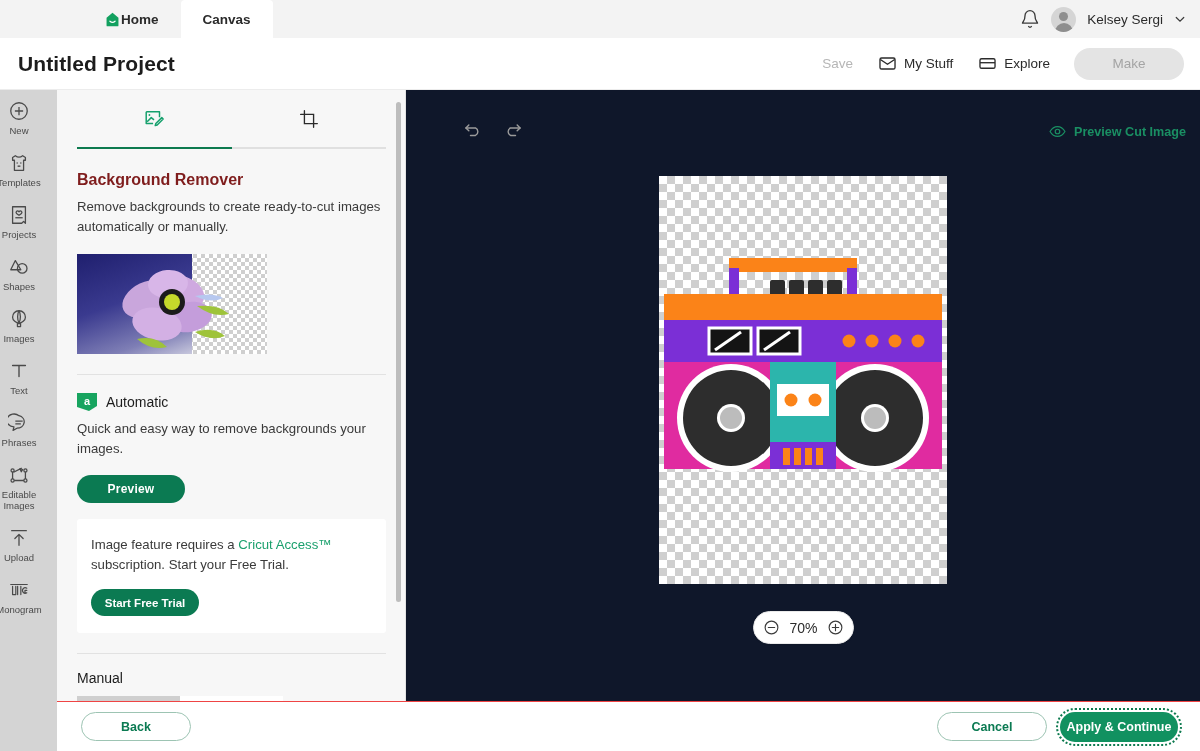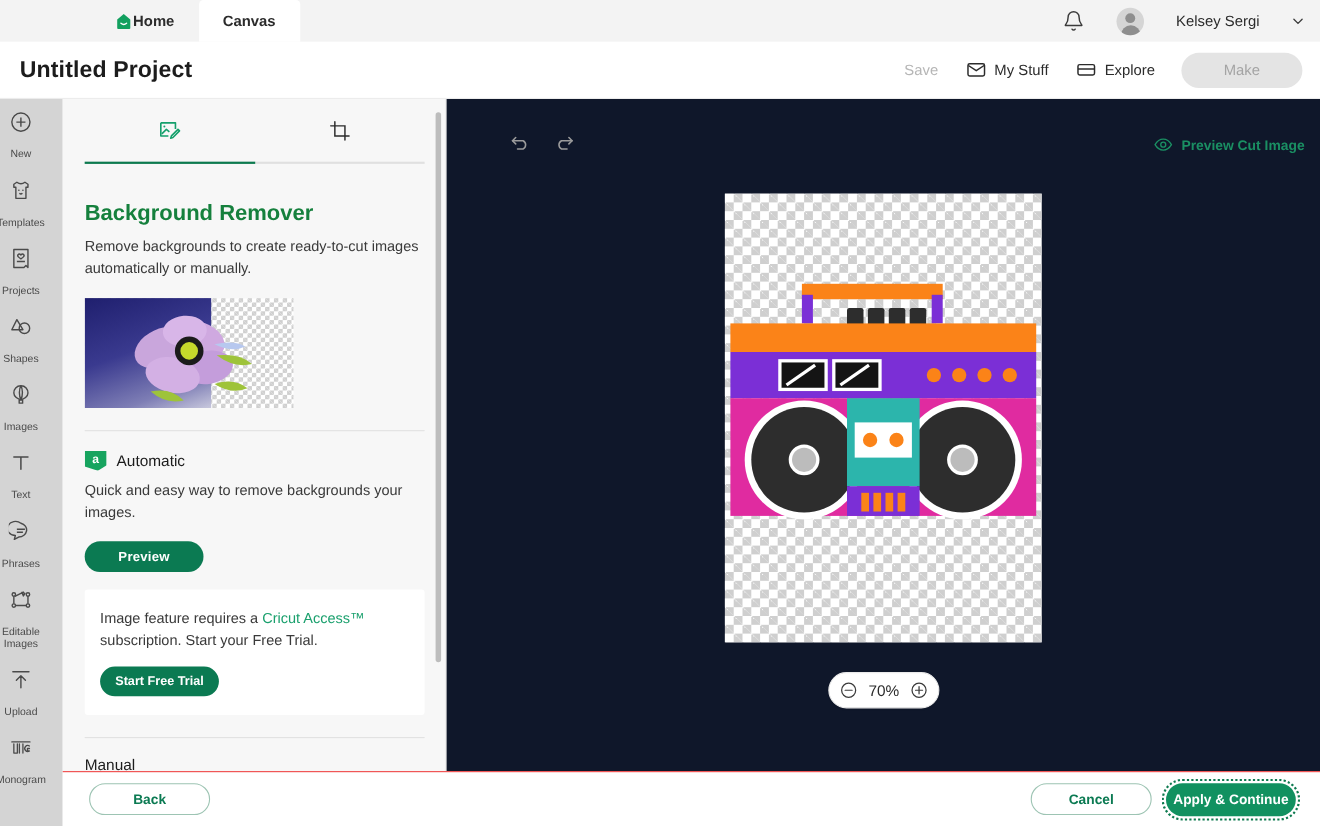--- a/index.html
+++ b/index.html
@@ -21,21 +21,21 @@
   .app-tab {
     height: 38px; display: flex; align-items: center; gap: 0;
     padding: 0 22px; font-size: 13.5px; color: #2b2b2b; font-weight: 700;
     cursor: pointer;
   }
   .app-tab.active { background: #ffffff; border-radius: 4px 4px 0 0; }
   .home-icon { width: 17px; height: 17px; display: block; }
 
   .top-right {
     position: absolute; right: 14px; top: 0; height: 38px;
-    display: flex; align-items: center; gap: 29px;
+    display: flex; align-items: center; gap: 11px;
   }
   .bell { width: 20px; height: 20px; cursor: pointer; }
   .avatar {
     width: 25px; height: 25px; border-radius: 50%;
     background: #d5d5d5; overflow: hidden; position: relative; cursor:pointer;
   }
   .avatar .head { position: absolute; width: 9px; height: 9px; border-radius: 50%;
      background: #8e8e8e; left: 8px; top: 5px; }
   .avatar .body { position: absolute; width: 18px; height: 11px; border-radius: 9px 9px 0 0;
      background: #8e8e8e; left: 3.5px; top: 16px; }
@@ -62,38 +62,38 @@
     font-family: inherit;
   }
 
   
   .rail {
     position: absolute; left: 0; top: 90px; width: 57px; height: 661px;
     background: #d4d4d4;
   }
   .rail-item {
     width: 38px; padding: 10px 0 6px; display: flex; flex-direction: column;
-    align-items: center; gap: 13px; cursor: pointer;
+    align-items: center; gap: 3px; cursor: pointer;
   }
   .rail-lbl { font-size: 9.5px; color: #4a4a4a; text-align: center; line-height: 11px; }
   .rail-ico { width: 22px; height: 22px; display:block; }
 
   
   .panel {
     position: absolute; left: 57px; top: 90px; width: 349px; height: 611px;
     background: #f7f7f7; overflow: hidden;
   }
   .panel-tabs { display: flex; height: 57px; padding: 0 20px; }
   .ptab { flex: 1; display: flex; align-items: center; justify-content: center; cursor: pointer; }
   .ptab-underline { height: 2px; margin: 0 20px; background: #e0e0e0; display: flex; }
   .ptab-underline .on { flex: 1; background: #0d7a4f; height: 2px; }
   .ptab-underline .off { flex: 1; height: 2px; }
 
   .panel-body { padding: 0 20px; }
-  .panel-h1 { font-size: 20px; font-weight: 700; color: #15803d; margin-top: 34px; }
+  .panel-h1 { font-size: 16px; font-weight: 700; color: #7f1d1d; margin-top: 22px; }
   .panel-p { font-size: 13.2px; color: #3a3a3a; line-height: 20px; margin-top: 8px; }
 
   .flower-box {
     margin-top: 17px; width: 190px; height: 100px; position: relative; overflow: hidden;
   }
   .checker {
     background-image:
       linear-gradient(45deg, #cfcfcf 25%, transparent 25%, transparent 75%, #cfcfcf 75%),
       linear-gradient(45deg, #cfcfcf 25%, transparent 25%, transparent 75%, #cfcfcf 75%);
     background-color: #fff;

